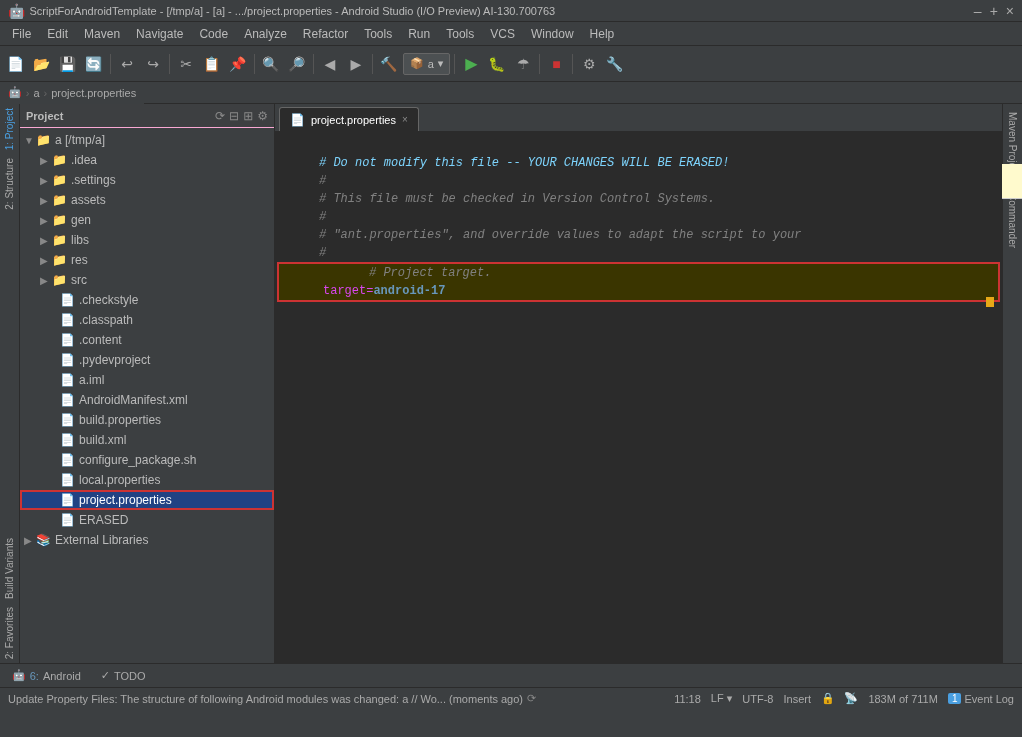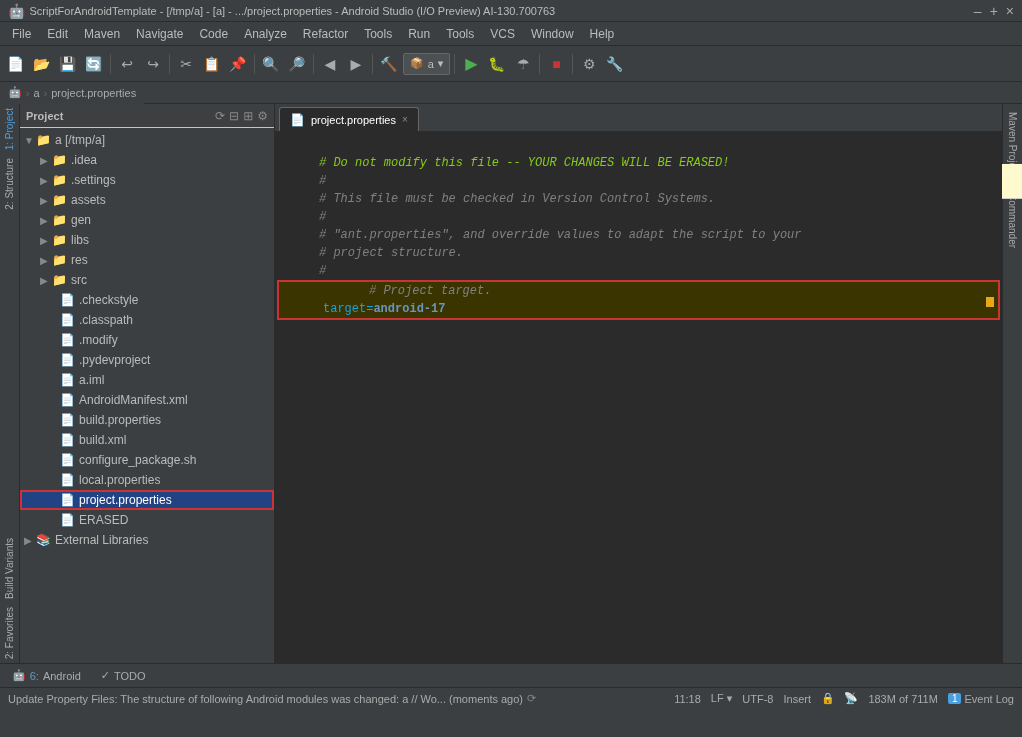--- a/index.html
+++ b/index.html
@@ -464,21 +464,21 @@
 
       <div class="tree-item" style="padding-left:28px;">
         <span class="arrow" style="visibility:hidden;">▶</span>
         <span class="file-icon props">📄</span>
         <span>.classpath</span>
       </div>
 
       <div class="tree-item" style="padding-left:28px;">
         <span class="arrow" style="visibility:hidden;">▶</span>
         <span class="file-icon props">📄</span>
-        <span>.modify</span>
+        <span>.content</span>
       </div>
 
       <div class="tree-item" style="padding-left:28px;">
         <span class="arrow" style="visibility:hidden;">▶</span>
         <span class="file-icon props">📄</span>
         <span>.pydevproject</span>
       </div>
 
       <div class="tree-item" style="padding-left:28px;">
         <span class="arrow" style="visibility:hidden;">▶</span>
@@ -547,21 +547,21 @@
     </div>
 
     <div id="editor-content" style="flex:1; background:#2b2b2b; color:#a9b7c6; font-family:'Courier New',monospace; font-size:12px; padding:4px 0; overflow:auto; position:relative;">
 
       <div class="code-line">
         <span class="line-num"></span>
       </div>
 
       <div class="code-line">
         <span class="line-num"></span>
-        <span class="line-content comment" style="color:#84cc16;font-style:italic;"># Do not modify this file -- YOUR CHANGES WILL BE ERASED!</span>
+        <span class="line-content comment" style="color:#7dd3fc;font-style:italic;"># Do not modify this file -- YOUR CHANGES WILL BE ERASED!</span>
       </div>
 
       <div class="code-line">
         <span class="line-num"></span>
         <span class="line-content comment">#</span>
       </div>
 
       <div class="code-line">
         <span class="line-num"></span>
         <span class="line-content comment"># This file must be checked in Version Control Systems.</span>
@@ -571,41 +571,37 @@
         <span class="line-num"></span>
         <span class="line-content comment">#</span>
       </div>
 
 
       <div class="code-line">
         <span class="line-num"></span>
         <span class="line-content comment"># "ant.properties", and override values to adapt the script to your</span>
       </div>
 
-      <div class="code-line">
-        <span class="line-num"></span>
-        <span class="line-content comment"># project structure.</span>
-      </div>
 
       <div class="code-line">
         <span class="line-num"></span>
         <span class="line-content comment">#</span>
       </div>
 
       <div style="border:2px solid #cc3333; margin:0 2px; background:#3a3500;">
 
         <div class="code-line" style="background:#3a3500;">
           <span class="line-num"></span>
           <span class="line-content comment" style="background:#3a3500;margin-left:46px;"># Project target.</span>
         </div>
 
         <div class="code-line" style="background:#3a3500;">
           <span class="line-num"></span>
           <span class="line-content" style="background:#3a3500;">
-            <span style="color:#0ea5e9;">target=</span><span style="color:#6897bb;font-weight:bold;">android-17</span>
+            <span style="color:#d946ef;">target=</span><span style="color:#6897bb;font-weight:bold;">android-17</span>
           </span>
         </div>
       </div>
 
       <div class="code-line">
         <span class="line-num"></span>
         <span class="line-content">&nbsp;</span>
       </div>
 
       <div style="position:absolute; right:8px; top:165px; width:8px; height:10px; background:#e6a817;"></div>

